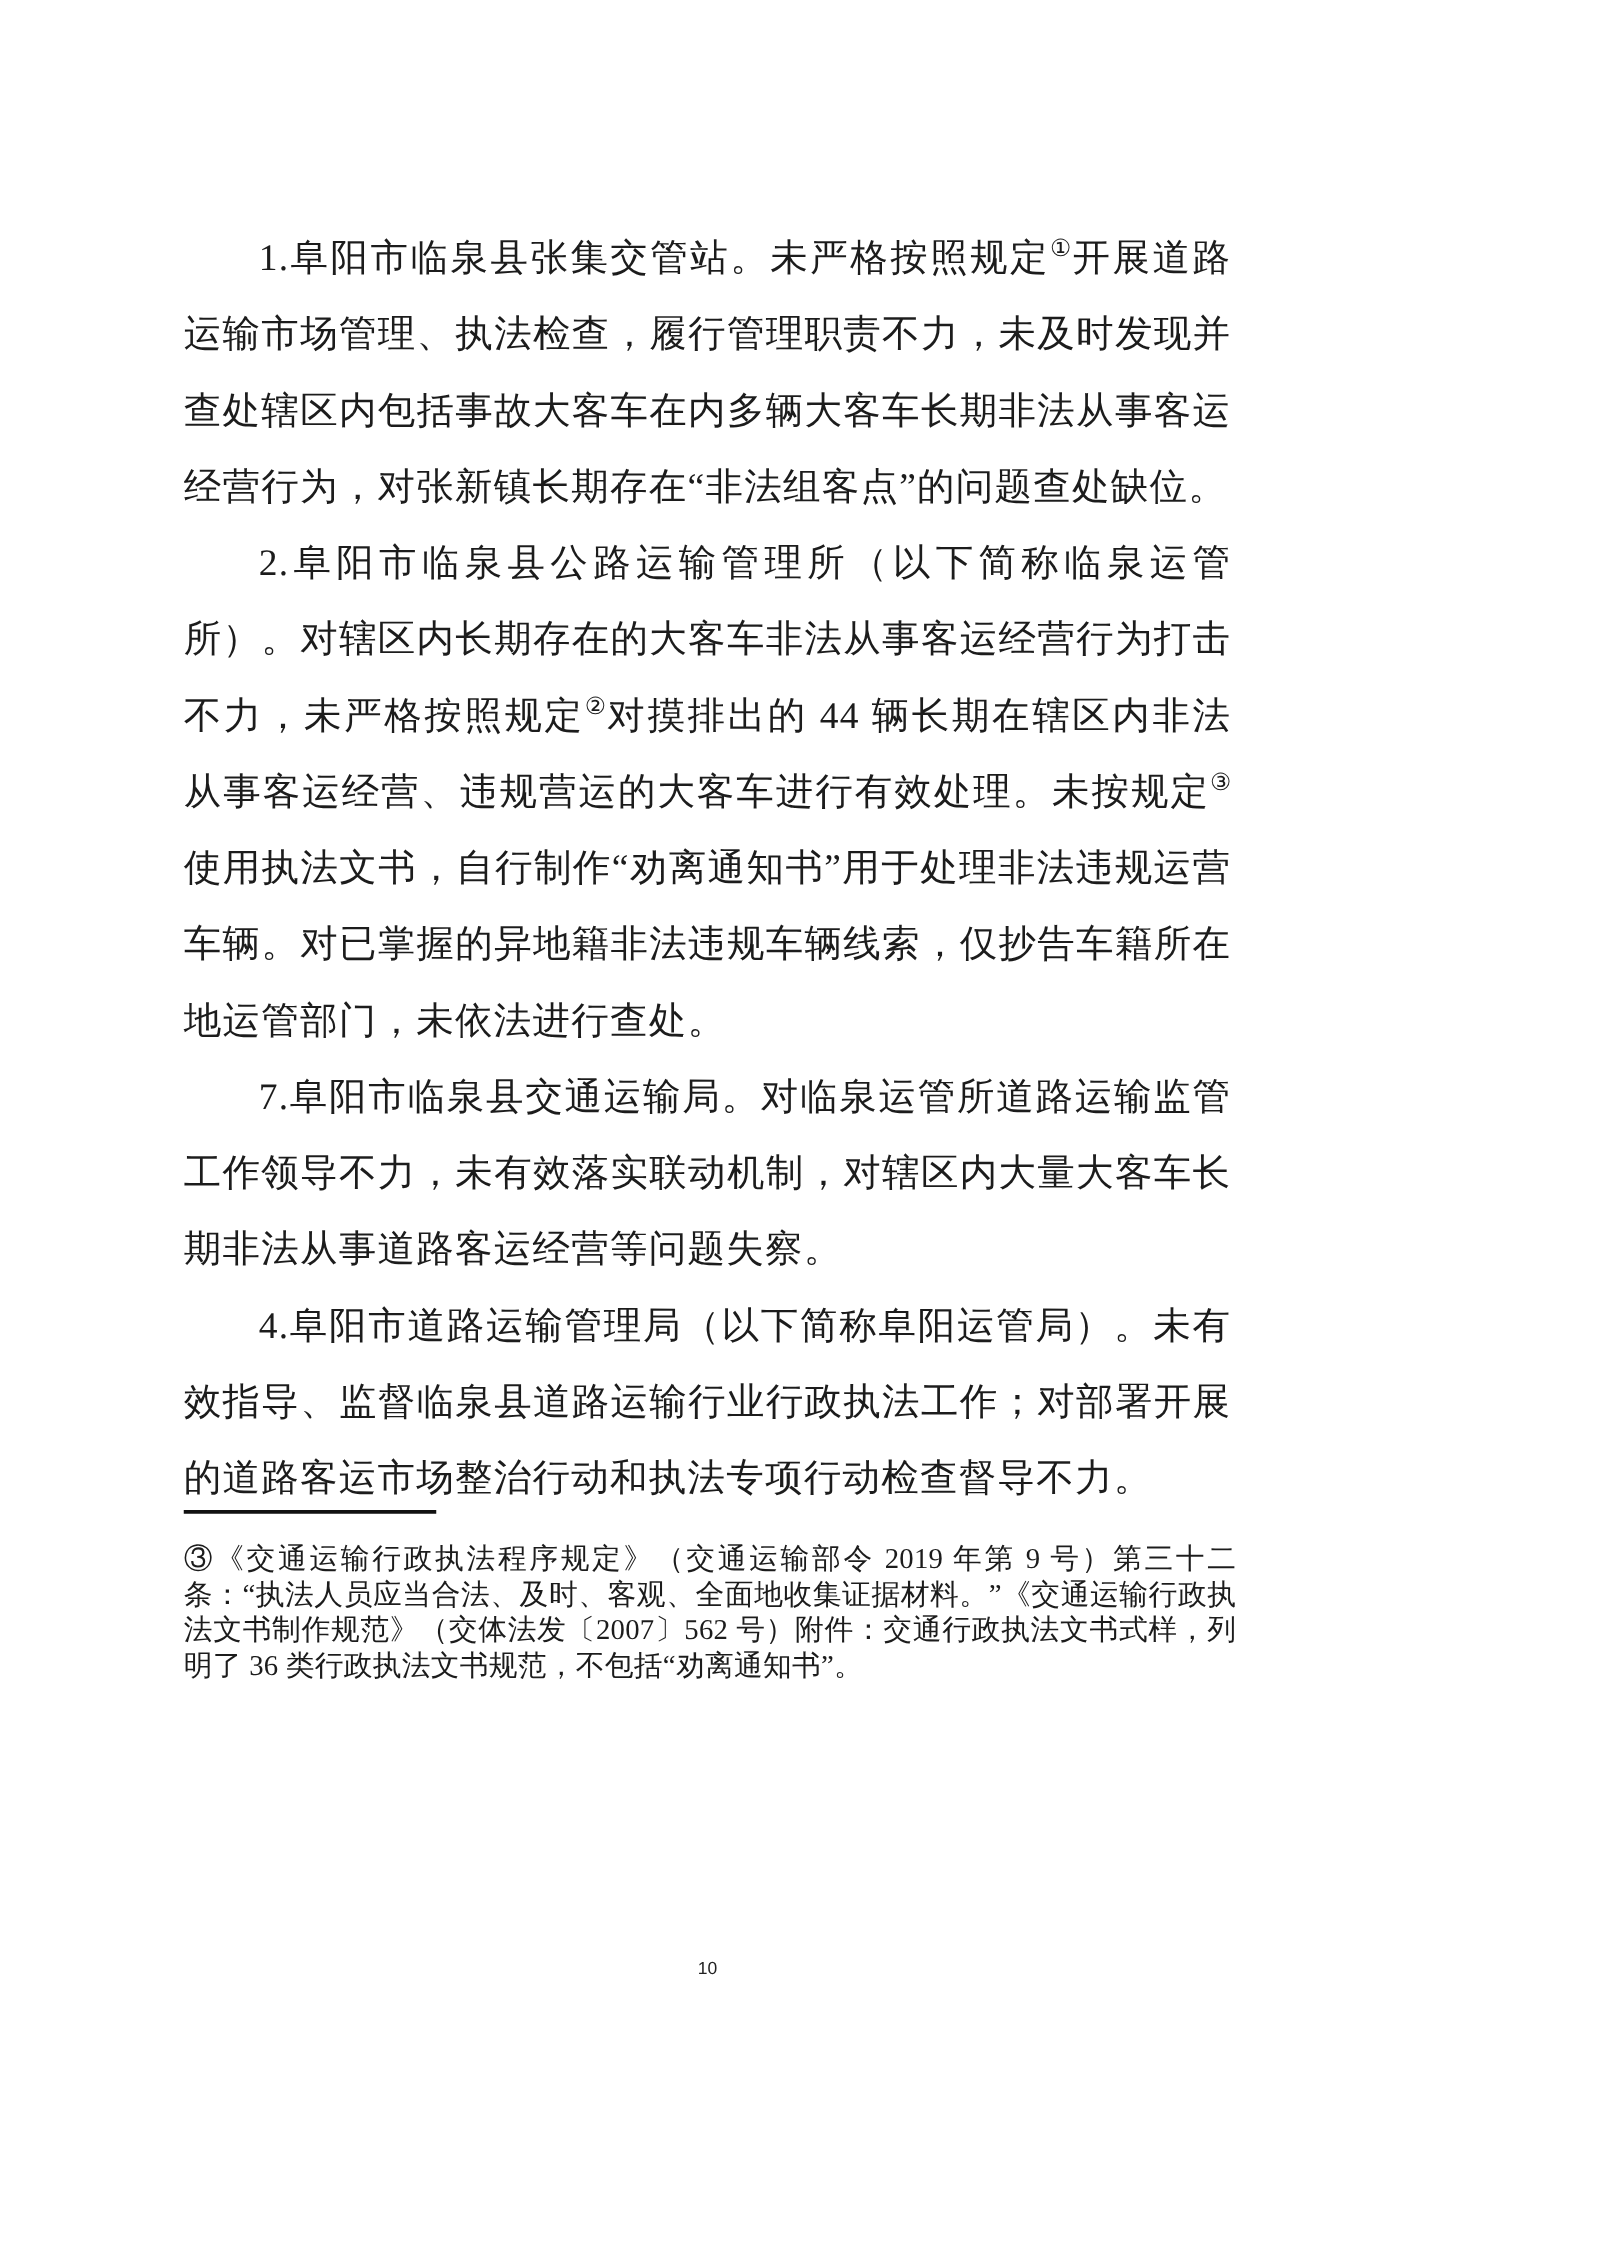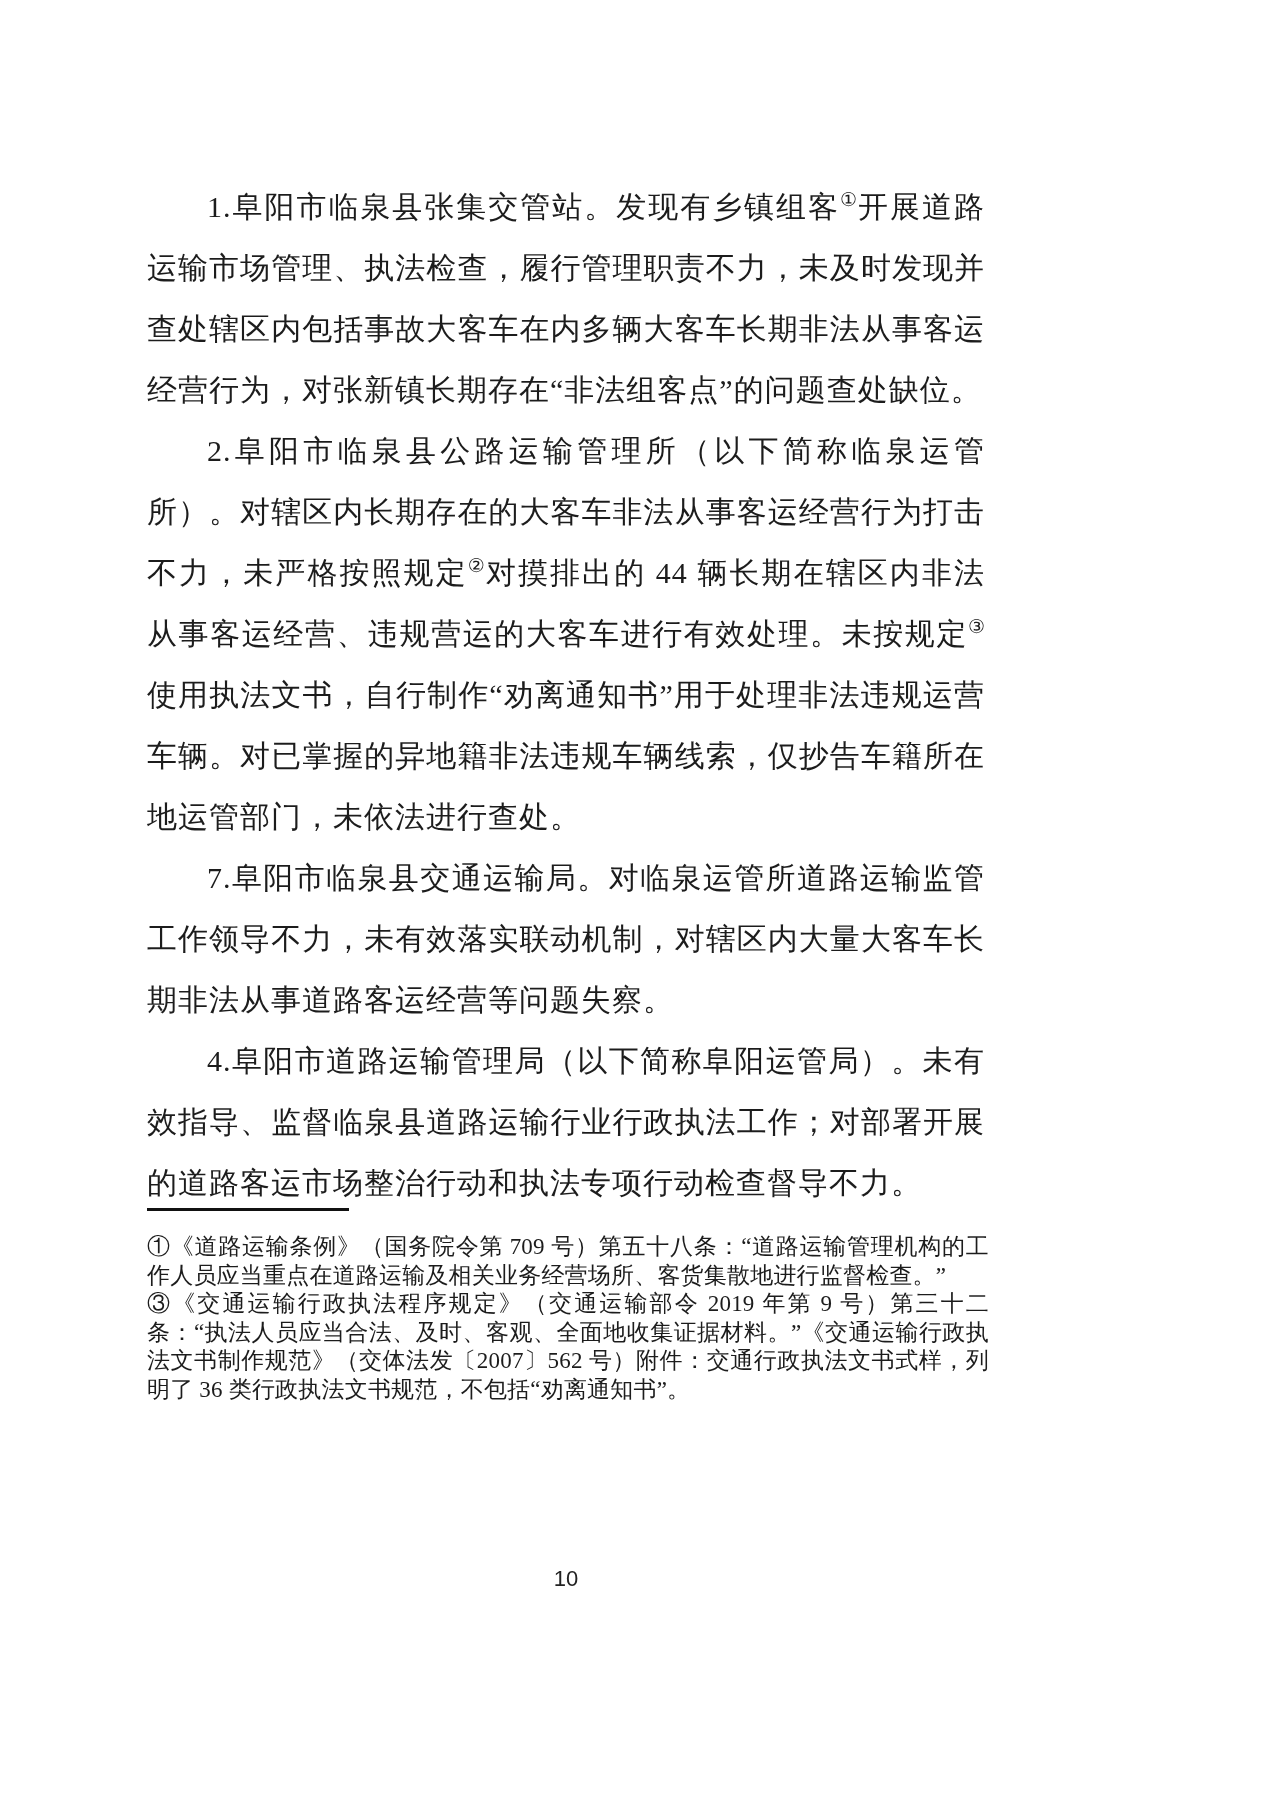--- a/index.html
+++ b/index.html
@@ -58,45 +58,44 @@
     text-align: justify;
     letter-spacing: 0.2px;
   }
   .page-number {
     position: absolute;
     left: 147px;
     top: 1566px;
     width: 838px;
     text-align: center;
     font-family: "Liberation Sans", "DejaVu Sans", sans-serif;
-    font-size: 22px;
+    font-size: 14px;
     color: #222;
   }
 </style>
 </head>
 <body>
 
 <div class="page">
 
   <div class="main-text">
 
-    <p class="para"><span class="lead">1.阜阳市临泉县张集交管站</span><span>。发现有乡镇组客</span><sup class="fn-ref">①</sup><span>开展道路运输市场管理、执法检查，履行管理职责不力，未及时发现并查处辖区内包括事故大客车在内多辆大客车长期非法从事客运经营行为，对张新镇长期存在“非法组客点”的问题查处缺位。</span></p>
+    <p class="para"><span class="lead">1.阜阳市临泉县张集交管站</span><span>。未严格按照规定</span><sup class="fn-ref">①</sup><span>开展道路运输市场管理、执法检查，履行管理职责不力，未及时发现并查处辖区内包括事故大客车在内多辆大客车长期非法从事客运经营行为，对张新镇长期存在“非法组客点”的问题查处缺位。</span></p>
 
     <p class="para"><span class="lead">2.阜阳市临泉县公路运输管理所</span><span>（以下简称临泉运管所）。对辖区内长期存在的大客车非法从事客运经营行为打击不力，未严格按照规定</span><sup class="fn-ref">②</sup><span>对摸排出的 44 辆长期在辖区内非法从事客运经营、违规营运的大客车进行有效处理。未按规定</span><sup class="fn-ref">③</sup><span>使用执法文书，自行制作“劝离通知书”用于处理非法违规运营车辆。对已掌握的异地籍非法违规车辆线索，仅抄告车籍所在地运管部门，未依法进行查处。</span></p>
 
     <p class="para"><span class="lead">7.阜阳市临泉县交通运输局</span><span>。对临泉运管所道路运输监管工作领导不力，未有效落实联动机制，对辖区内大量大客车长期非法从事道路客运经营等问题失察。</span></p>
 
     <p class="para"><span class="lead">4.阜阳市道路运输管理局</span><span>（以下简称阜阳运管局）。未有效指导、监督临泉县道路运输行业行政执法工作；对部署开展的道路客运市场整治行动和执法专项行动检查督导不力。</span></p>
 
   </div>
 
   <div class="footnote-section">
     <div class="fn-divider"></div>
 
-    <p class="footnote"><span>①</span><span>《道路运输条例》（国务院令第 709 号）第五十八条：“道路运输管理机构的工作人员应当重点在道路运输及相关业务经营场所、客货集散地进行监督检查。”</span></p>
 
 
     <p class="footnote"><span>③</span><span>《交通运输行政执法程序规定》（交通运输部令 2019 年第 9 号）第三十二条：“执法人员应当合法、及时、客观、全面地收集证据材料。”《交通运输行政执法文书制作规范》（交体法发〔2007〕562 号）附件：交通行政执法文书式样，列明了 36 类行政执法文书规范，不包括“劝离通知书”。</span></p>
   </div>
 
   <div class="page-number">10</div>
 
 </div>
 
 </body></html>

